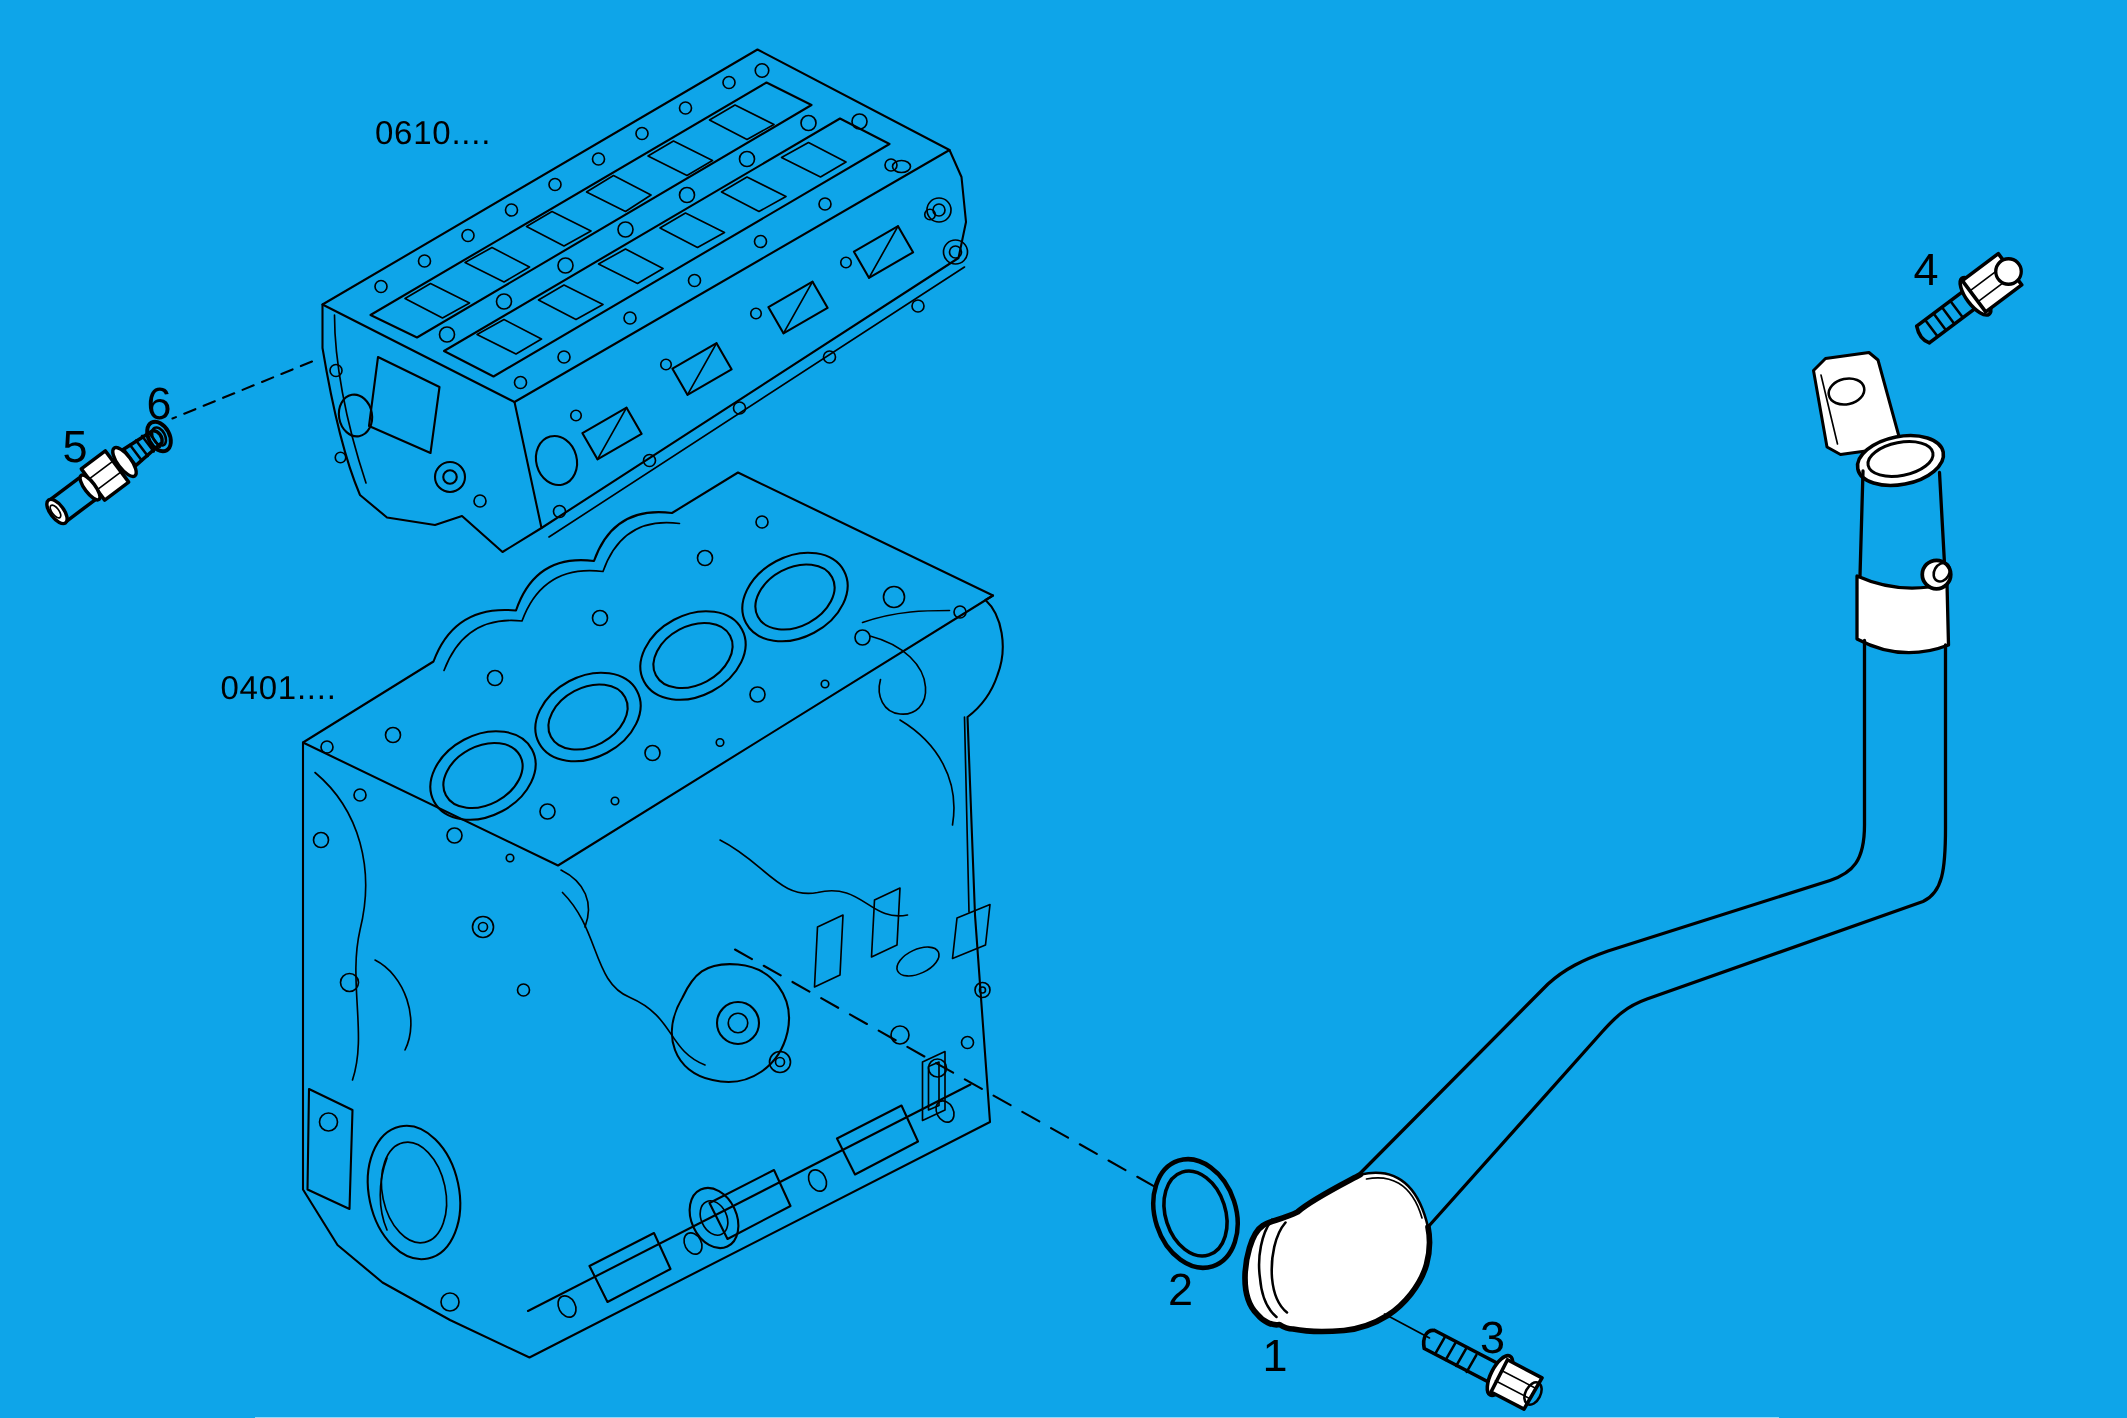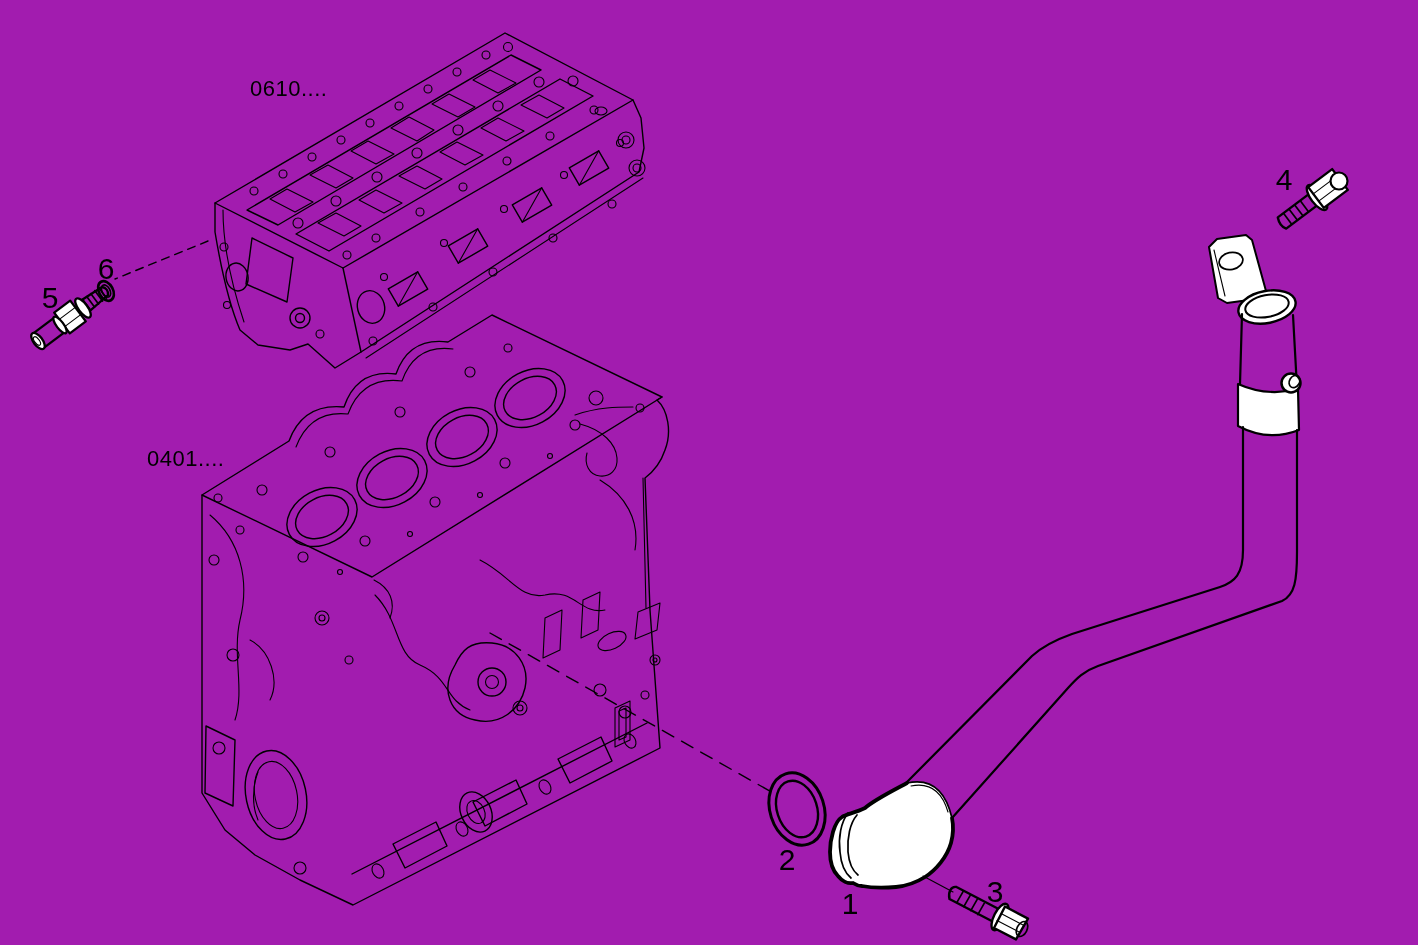--- a/index.html
+++ b/index.html
@@ -1,19 +1,19 @@
 <!DOCTYPE html>
 <html><head>
 <meta charset="utf-8">
 <style>
   html,body{margin:0;padding:0;background:#fff;}
   .canvas{
     position:relative;
     width:1418px;height:945px;
-    background:#a21caf;
+    background:#0ea5e9;
     font-family:"Liberation Sans", sans-serif;
     overflow:hidden;
   }
   svg{display:block;}
   .ln{stroke:#000;fill:none;stroke-linecap:round;stroke-linejoin:round;}
   .w1{stroke-width:1.4;}
   .w1t{stroke-width:1.1;}
   .w2{stroke-width:2.2;}
   .w3{stroke-width:3;}
   .w38{stroke-width:3.8;}

